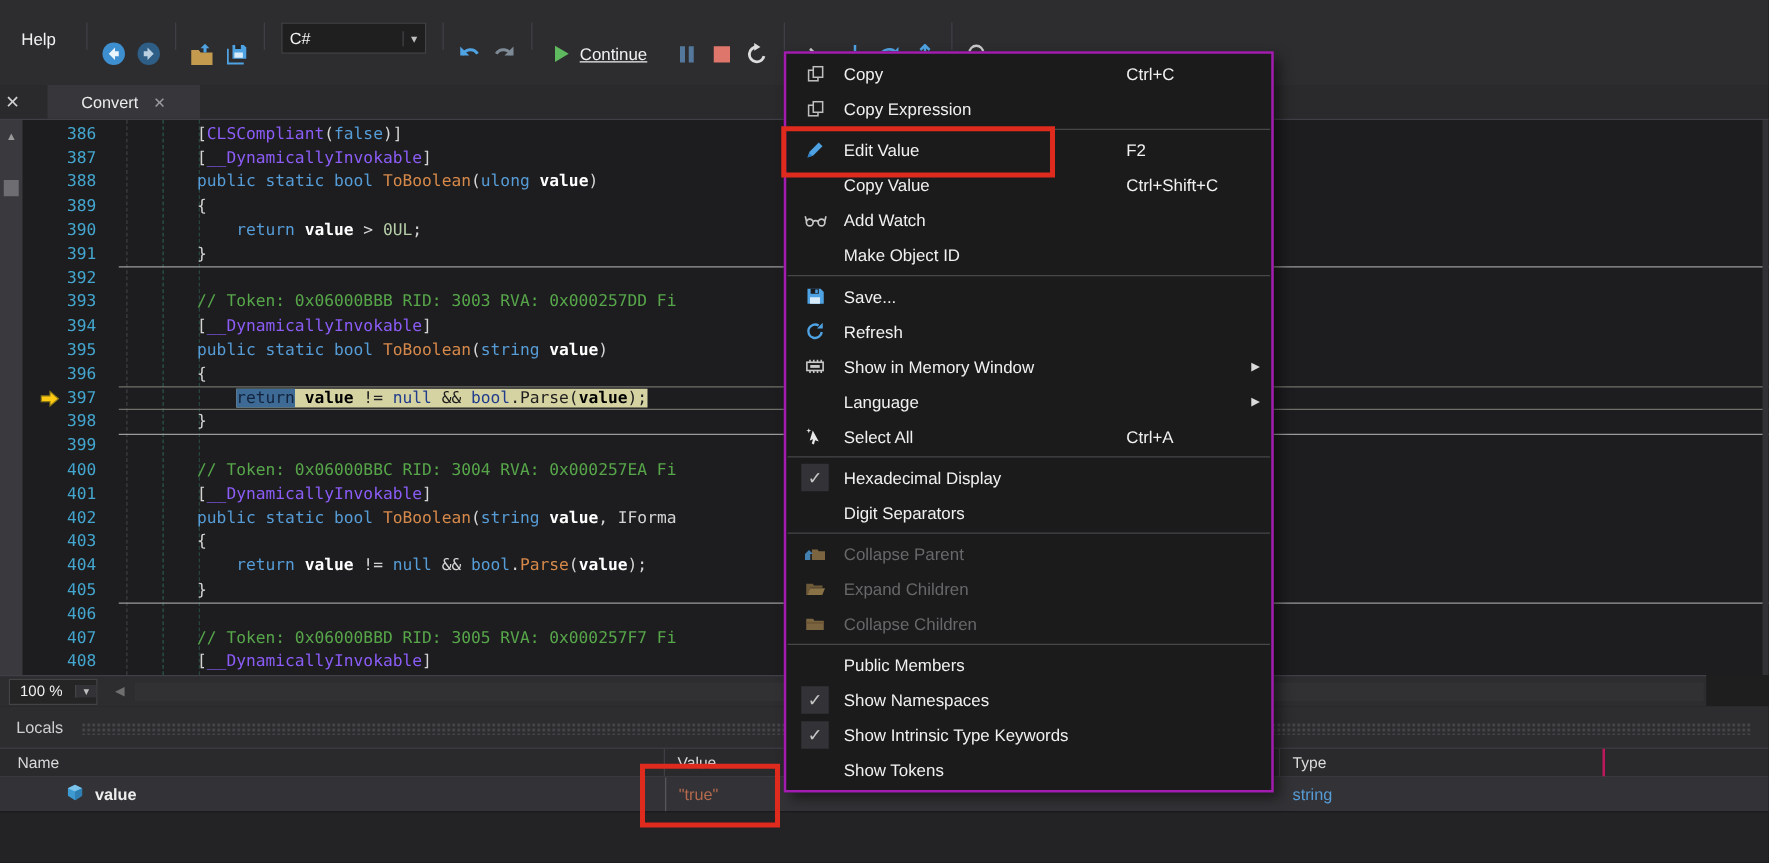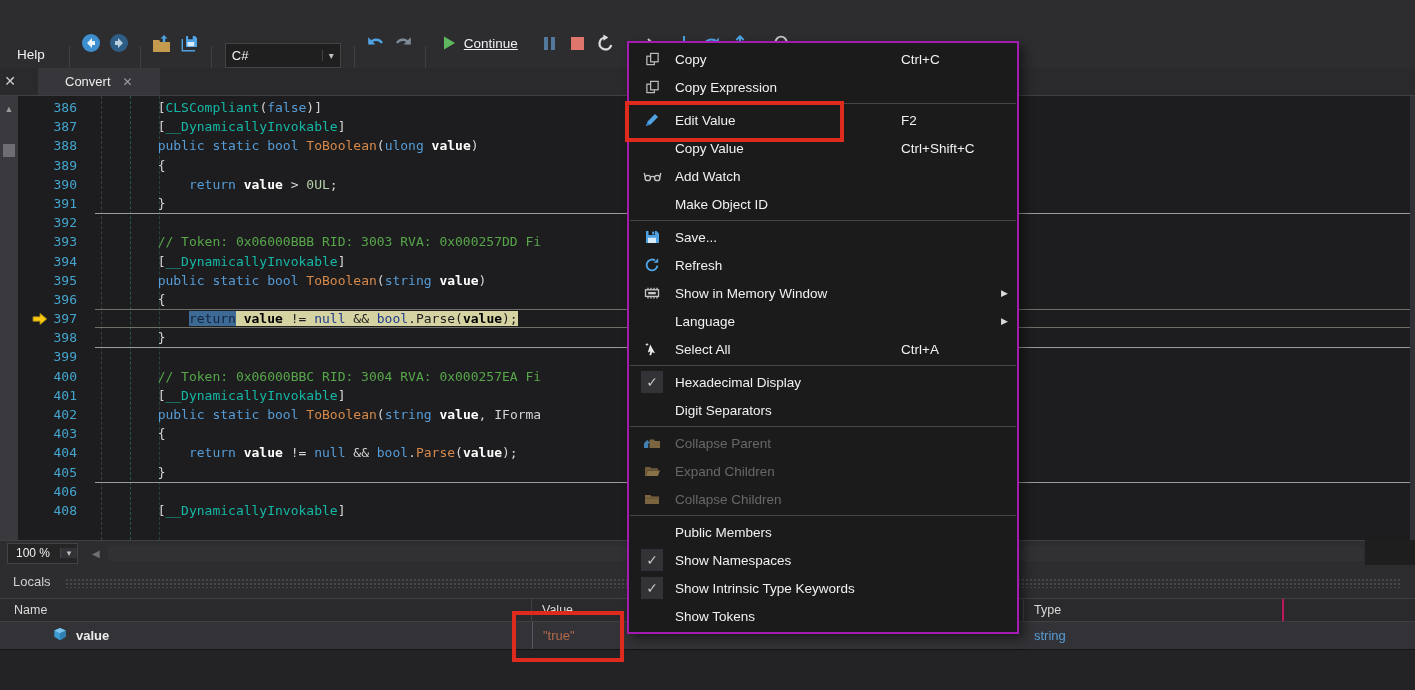--- a/index.html
+++ b/index.html
@@ -1,21 +1,21 @@
 <!DOCTYPE html>
 <html><head>
 <meta charset="utf-8">
 <style>
   html,body{margin:0;padding:0;}
   body{width:1415px;height:690px;position:relative;background:#1E1E1E;overflow:hidden;
        font-family:"Liberation Sans",sans-serif;-webkit-font-smoothing:antialiased;}
 
   
   .toolbar{position:absolute;left:0;top:0;width:1415px;height:68px;background:#2D2D30;
-           display:flex;align-items:flex-end;padding-top:18px;box-sizing:border-box;z-index:2;}
+           display:flex;align-items:flex-start;padding-top:18px;box-sizing:border-box;z-index:2;}
   .menubar-item{color:#F1F1F1;font-size:13.5px;padding:6px 17px;}
   .tb-sep{width:1px;height:22px;background:#3F3F46;margin:0 7px;}
   .tb-btn{display:flex;align-items:center;justify-content:center;min-width:26px;height:26px;margin:12px 1px;text-decoration:underline;}
   .tb-btn svg{display:block;}
   .continue{color:#F1F1F1;font-size:13.5px;gap:7px;padding:0 8px;}
   .combo{display:flex;align-items:center;width:114px;height:23px;background:#1F1F20;
          border:1px solid #434346;margin:0 6px;}
   .combo-txt{flex:1;color:#F1F1F1;font-size:13px;padding-left:6px;}
   .combo-arrow{width:17px;text-align:center;color:#BFBFBF;font-size:10px;border-left:1px solid #434346;}
   .pause-bars{display:flex;gap:3px;}
@@ -38,21 +38,21 @@
   .editor{position:absolute;left:18px;top:96px;width:1397px;height:444px;background:#1D1D1F;overflow:hidden;}
   .guide{position:absolute;top:0;bottom:0;width:0;}
   .g1{left:83px;border-left:1px dashed #3E3E42;}
   .g2{left:112px;border-left:1px dashed #2B564D;}
   .g3{left:141px;border-left:1px dashed #27443F;}
   .code-lines{position:absolute;left:0;top:2px;right:0;}
   .code-line{position:relative;display:flex;height:19.2px;line-height:19.2px;
              font-family:"DejaVu Sans Mono",monospace;font-size:13px;}
   .ln{flex:0 0 59px;text-align:right;color:#44A6CE;}
   .src{margin-left:18px;white-space:pre;position:relative;z-index:2;}
-  .tk-kw{color:#569CD6}.tk-meth{color:#D6894A}.tk-attr{color:#14b8a6}.tk-com{color:#57A64A}
+  .tk-kw{color:#569CD6}.tk-meth{color:#D6894A}.tk-attr{color:#8b5cf6}.tk-com{color:#57A64A}
   .tk-pln{color:#D4D4D4}.tk-num{color:#B5CEA8}.tk-prm{color:#FFFFFF;font-weight:bold}
   .hl{background:#D6D3A3;}
   .tk-sel{background:#3E6B95;color:#12233E;}
   .tk-hkw{color:#203C8C}.tk-hpln{color:#1E1E1E}.tk-hprm{color:#000;font-weight:bold}
   .cl-box{position:absolute;left:77px;right:0;top:0;bottom:0;border-top:1px solid #70706B;
           border-bottom:1px solid #70706B;z-index:1;}
   .rule::after{content:"";position:absolute;left:77px;right:0;bottom:-1px;height:1px;background:#9B9B9B;}
   .cur-arrow{position:absolute;left:14px;top:3px;z-index:3;}
   .redge{position:absolute;right:0;top:96px;width:5px;height:444px;background:#323236;z-index:3;}
 
@@ -330,20 +330,24 @@
       </div>
       <div class="code-line rule">
         <span class="ln">405</span>
         <span class="src">        <span class="tk-pln">}</span></span>
       </div>
       <div class="code-line">
         <span class="ln">406</span>
         <span class="src"></span>
       </div>
       <div class="code-line">
+        <span class="ln">407</span>
+        <span class="src">        <span class="tk-com">// Token: 0x06000BBD RID: 3005 RVA: 0x000257F7 Fi</span></span>
+      </div>
+      <div class="code-line">
         <span class="ln">408</span>
         <span class="src">        <span class="tk-pln">[</span><span class="tk-attr">__DynamicallyInvokable</span><span class="tk-pln">]</span></span>
       </div>
     </div>
 </div>
 <div class="redge"></div>
 
 <div class="ebar">
   <div class="zoombox">
     <span class="zt">100 %</span>

